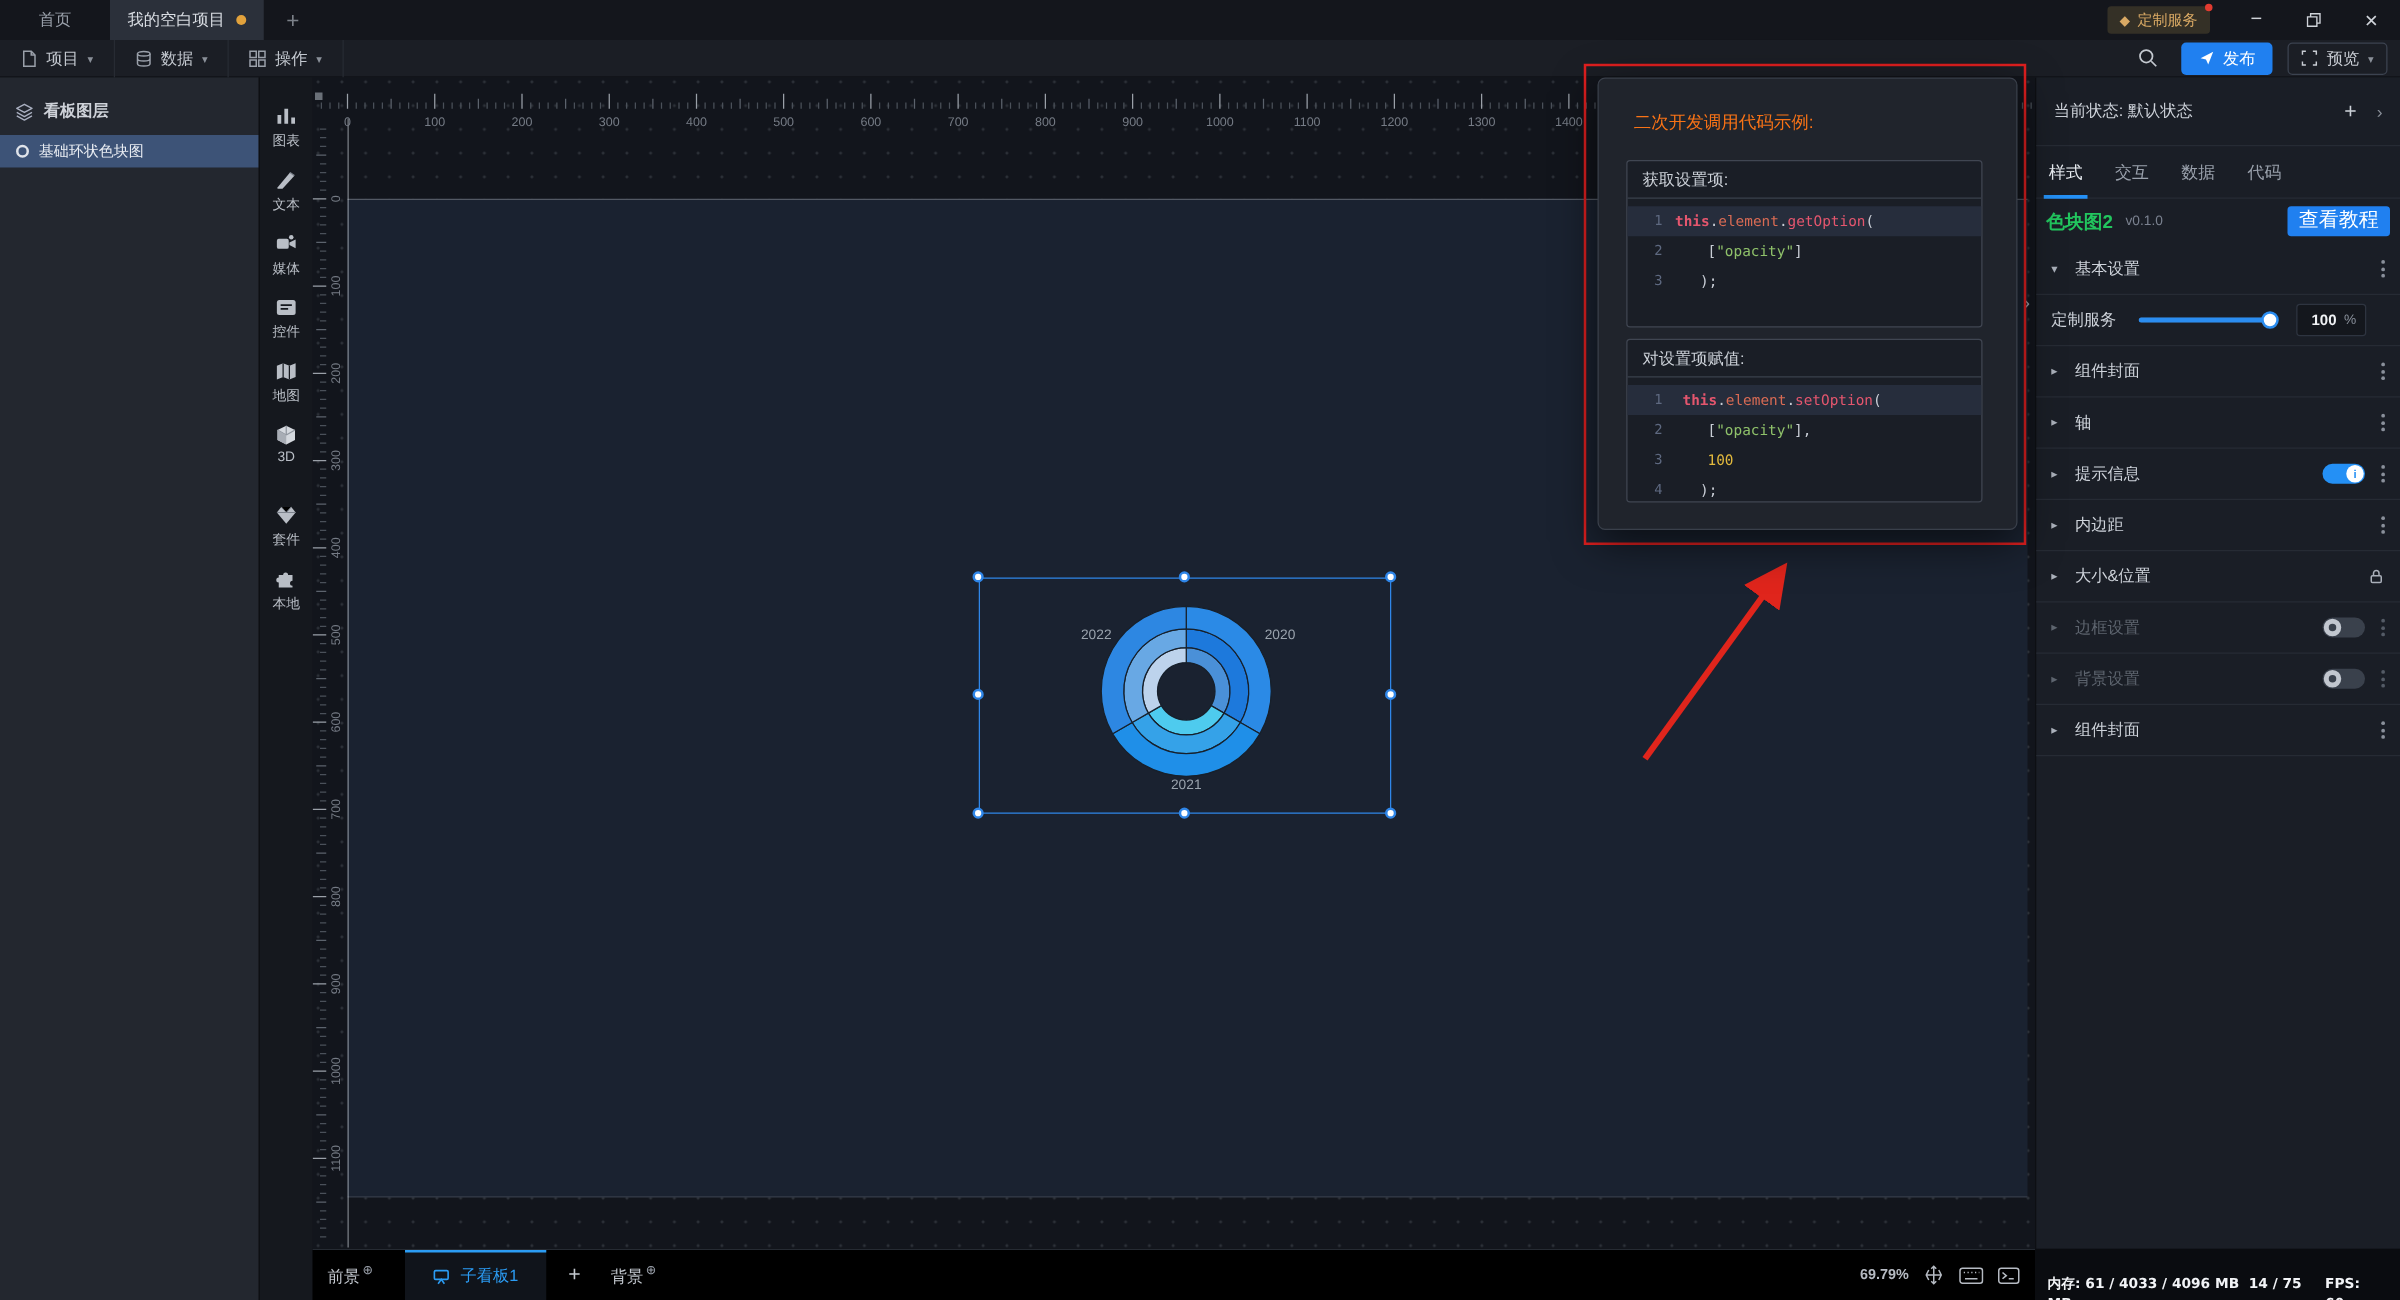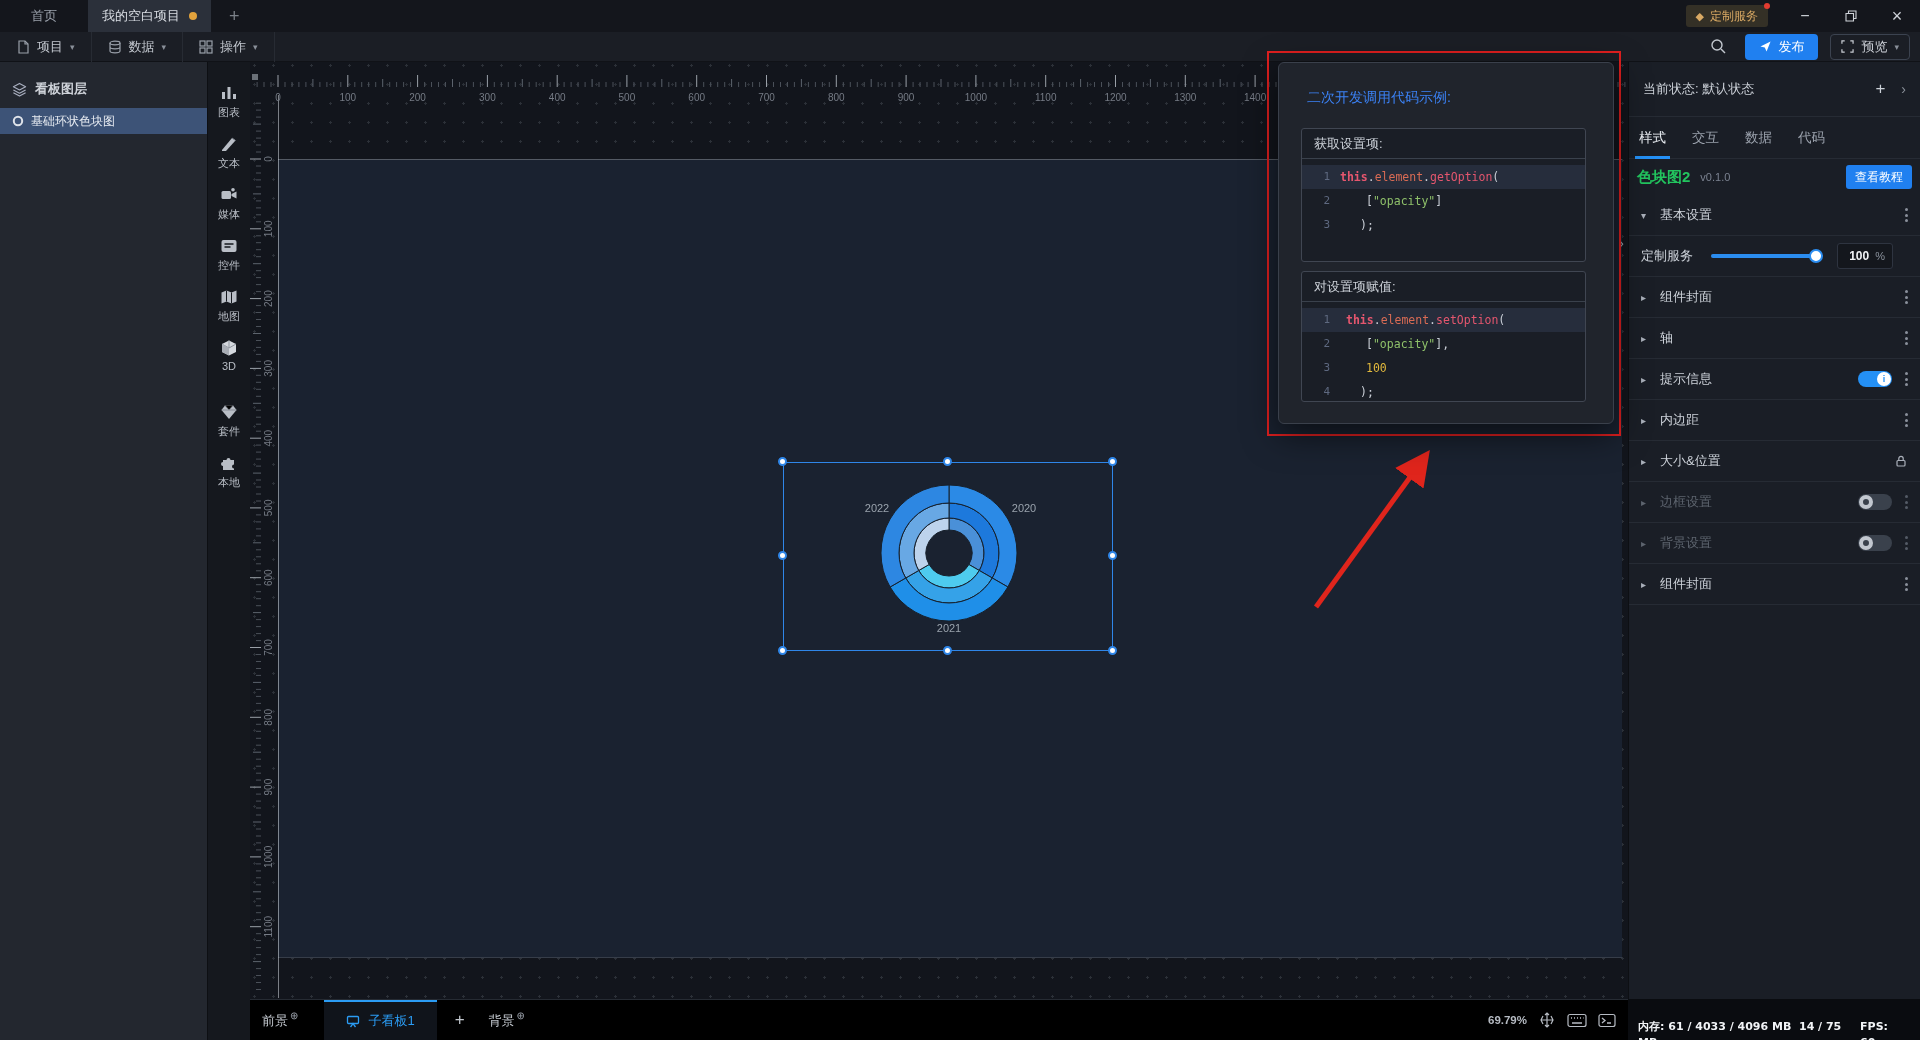--- a/index.html
+++ b/index.html
@@ -53,21 +53,21 @@
   .panel-collapse { position:absolute; right:4px; top:172px; color:#9aa0a8; font-size:15px; }
 
   
   #selection { position:absolute; left:533px; top:400px; width:330px; height:189px; border:1px solid #2f86e8; }
   .handle { position:absolute; width:9px; height:9px; border-radius:50%; background:#fff; border:2px solid #2f86e8; }
   .chart-label { position:absolute; font-size:11px; color:#9aa3ad; transform:translate(-50%,-50%); }
 
   
   #red-box { position:absolute; left:1267px; top:51px; width:354px; height:385px; border:2px solid #e01f1f; z-index:60; }
   #popup { position:absolute; left:1278px; top:62px; width:336px; height:362px; background:#20242c; border:1px solid #3a404b; border-radius:6px; box-shadow:0 10px 34px rgba(0,0,0,0.6); z-index:61; }
-  .popup-title { padding:26px 0 0 28px; font-size:14px; color:#3b82f6; }
+  .popup-title { padding:26px 0 0 28px; font-size:14px; color:#f97316; }
   .code-block { position:absolute; left:22px; width:285px; background:#1a1e26; border:1px solid #404652; border-radius:3px; }
   #code-block-0 { top:65px; height:134px; }
   #code-block-1 { top:208px; height:131px; }
   .cb-header { height:30px; line-height:30px; padding-left:12px; font-size:13px; color:#ccd1d8; border-bottom:1px solid #3a414c; }
   .cb-lines { padding-top:6px; }
   .code-line { position:relative; height:24px; line-height:24px; font-family:"DejaVu Sans Mono",monospace; font-size:11.5px; }
   .code-line.hl { background:#262d3c; }
   .ln { position:absolute; left:0; width:28px; text-align:right; color:#5e6980; font-size:11px; }
   .code-text { display:block; white-space:pre; }
   .tk-kw { color:#e5566e; font-weight:bold; }
@@ -84,21 +84,21 @@
   .rp-state { height:55px; display:flex; align-items:center; padding:0 14px; border-bottom:1px solid #262b34; font-size:13px; color:#ccd1d8; }
   .rp-state .plus { margin-left:auto; font-size:17px; color:#ccd1d8; }
   .rp-state .chev { margin-left:16px; color:#8a9099; font-size:14px; }
   .rp-tabs { position:relative; height:42px; display:flex; align-items:center; gap:26px; padding-left:10px; border-bottom:1px solid #262b34; }
   .rp-tab { font-size:13.5px; color:#9aa1ac; position:relative; height:42px; line-height:42px; }
   .rp-tab.active { color:#e9edf2; }
   .rp-tab.active:after { content:""; position:absolute; left:-4px; right:-4px; bottom:0; height:3px; background:#2490f5; }
   .rp-comp { height:36px; display:flex; align-items:center; padding:0 8px; }
   .rp-comp .cname { font-size:15px; font-weight:bold; color:#22c55e; }
   .rp-comp .cver { font-size:11px; color:#7b8290; margin-left:10px; }
-  .tutorial-btn { margin-left:auto; height:24px; line-height:24px; background:#2080f0; border-radius:3px; padding:0 9px; color:#fff; font-size:12px; }
+  .tutorial-btn { margin-left:auto; height:24px; line-height:24px; background:#2080f0; border-radius:3px; padding:0 9px; color:#fff; font-size:16px; }
   .rp-row { height:41px; display:flex; align-items:center; padding:0 12px; border-bottom:1px solid #262b34; }
   .rp-row .sec-chev { width:12px; font-size:10px; color:#aab0ba; }
   .rp-row .sec-label { font-size:13px; color:#ced3da; margin-left:7px; }
   .rp-row.disabled .sec-chev, .rp-row.disabled .sec-label { color:#5d646e; }
   .rp-right { margin-left:auto; display:flex; align-items:center; gap:13px; }
   .kebab { display:flex; flex-direction:column; gap:2.5px; }
   .kebab i { width:3px; height:3px; border-radius:50%; background:#8a909b; }
   .kebab.dim i { background:#545b66; }
   .toggle { position:relative; width:34px; height:16px; border-radius:8px; }
   .toggle.on { background:#2490f5; }

